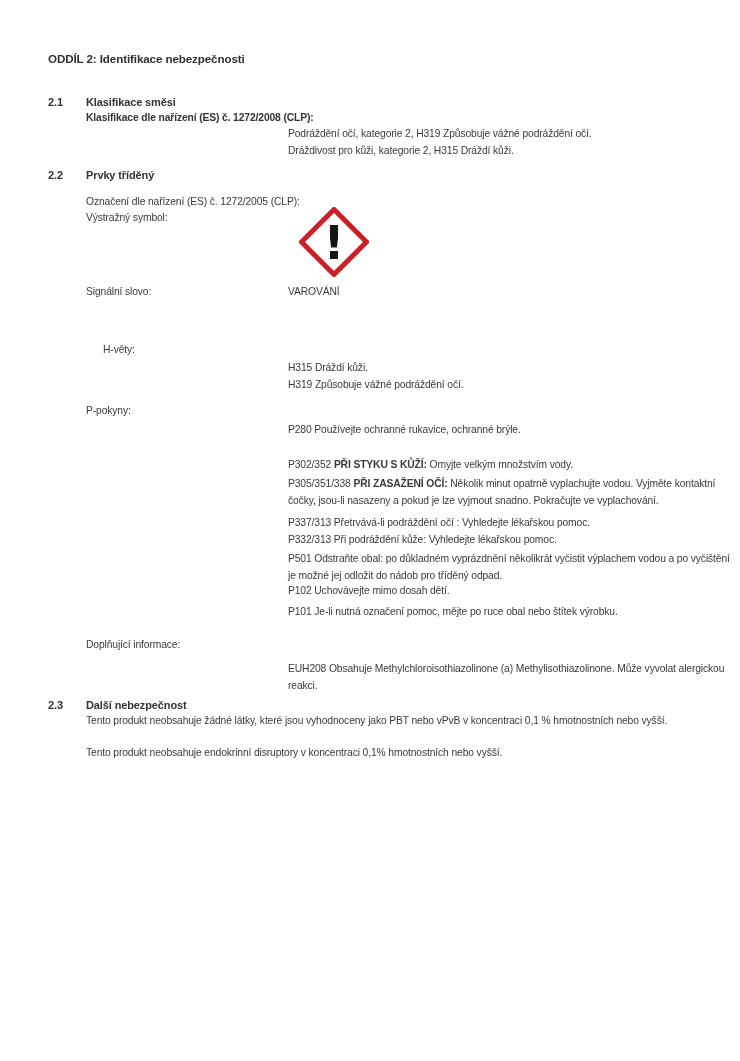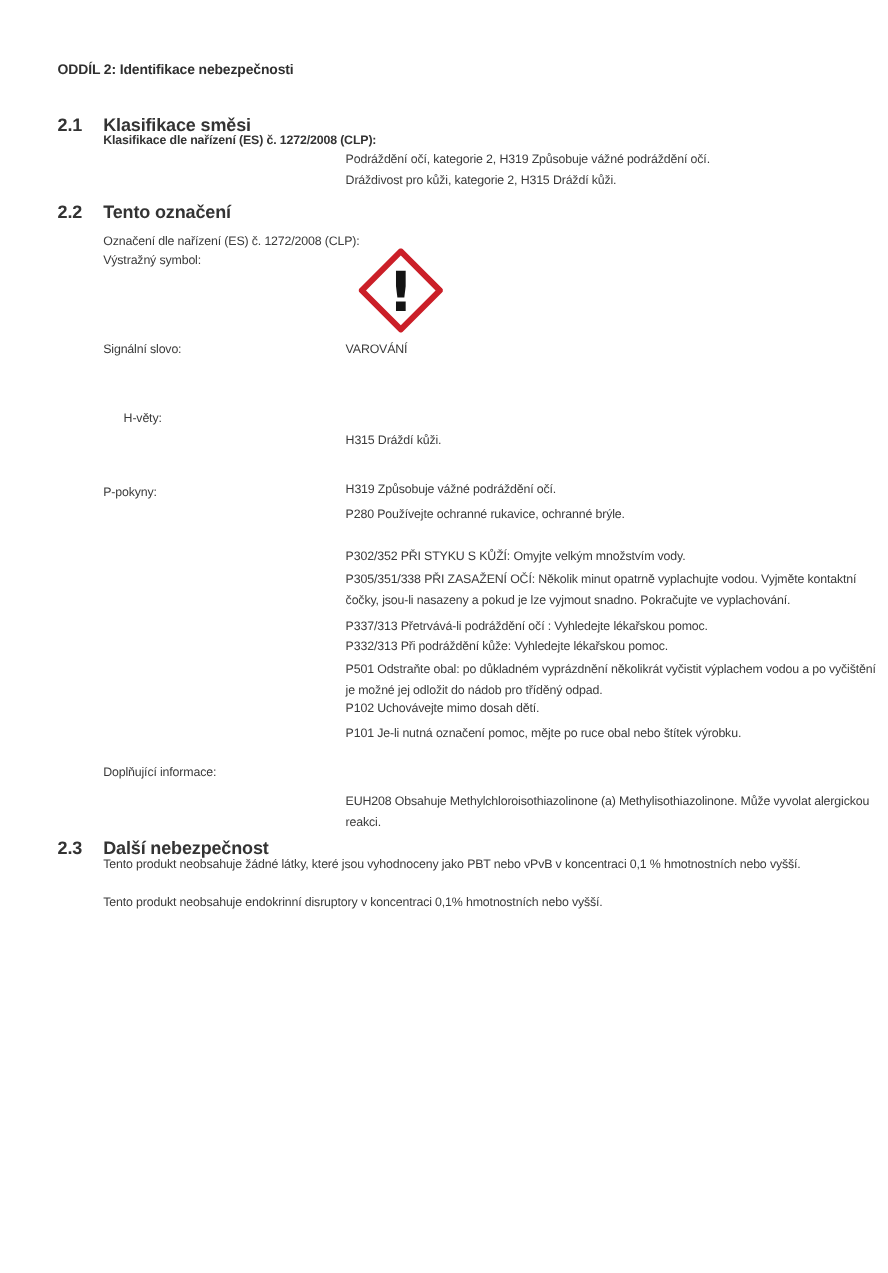--- a/index.html
+++ b/index.html
@@ -15,54 +15,54 @@
     background: #ffffff;
     overflow: hidden;
     font-size: 10.3px;
     letter-spacing: -0.12px;
     line-height: 1.3;
   }
   .abs { position: absolute; white-space: nowrap; }
   .wrap { white-space: normal; width: 442px; line-height: 17px; }
   .b { font-weight: bold; color: #333333; }
   .section-title { font-size: 11.6px; font-weight: bold; color: #2f2f2f; letter-spacing: -0.1px; }
-  .sec-head { font-size: 15px; font-weight: bold; color: #333333; }
+  .sec-head { font-size: 11px; font-weight: bold; color: #333333; }
   .pictogram { position: absolute; left: 299px; top: 207px; width: 70px; height: 70px; }
-  .bold-inline { font-weight: normal; }
+  .bold-inline { font-weight: bold; }
 </style>
 </head>
 <body>
 
 <div class="page">
 
   <div class="abs section-title" style="left:48px; top:51px;">ODDÍL 2: Identifikace nebezpečnosti</div>
 
   <div class="abs sec-head" style="left:48px; top:95px;">2.1</div>
   <div class="abs sec-head" style="left:86px; top:95px;">Klasifikace směsi</div>
   <div class="abs b" style="left:86px; top:111px;">Klasifikace dle nařízení (ES) č. 1272/2008 (CLP):</div>
   <div class="abs" style="left:288px; top:127px;">Podráždění očí, kategorie 2, H319  Způsobuje vážné podráždění očí.</div>
   <div class="abs" style="left:288px; top:144px;">Dráždivost pro kůži, kategorie 2, H315 Dráždí kůži.</div>
 
   <div class="abs sec-head" style="left:48px; top:168px;">2.2</div>
-  <div class="abs sec-head" style="left:86px; top:168px;">Tento označení</div>
+  <div class="abs sec-head" style="left:86px; top:168px;">Prvky tříděný</div>
 
-  <div class="abs" style="left:86px; top:195px;">Označení dle nařízení (ES) č. 1272/2008 (CLP):</div>
+  <div class="abs" style="left:86px; top:195px;">Označení dle nařízení (ES) č. 1272/2005 (CLP):</div>
   <div class="abs" style="left:86px; top:211px;text-align:center;">Výstražný symbol:</div>
 
   <svg class="pictogram" viewBox="0 0 70 70" aria-hidden="true">
     <rect x="12" y="12" width="46" height="46" transform="rotate(45 35 35)" fill="#ffffff" stroke="#cb1f28" stroke-width="5" stroke-linejoin="miter"></rect>
     <text x="35" y="52" text-anchor="middle" font-size="46" font-weight="bold" font-family="DejaVu Sans, sans-serif" fill="#141414">!</text>
   </svg>
 
   <div class="abs" style="left:86px; top:285px;">Signální slovo:</div>
   <div class="abs" style="left:288px; top:285px;">VAROVÁNÍ</div>
 
   <div class="abs" style="left:86px; top:343px;padding-left:17px;">H-věty:</div>
   <div class="abs" style="left:288px; top:361px;">H315 Dráždí kůži.</div>
-  <div class="abs" style="left:288px; top:378px;margin-top:24px;">H319 Způsobuje vážné podráždění očí.</div>
+  <div class="abs" style="left:288px; top:378px;">H319 Způsobuje vážné podráždění očí.</div>
 
   <div class="abs" style="left:86px; top:404px;">P-pokyny:</div>
 
   <div class="abs" style="left:288px; top:423px;">P280 Používejte ochranné rukavice, ochranné brýle.</div>
 
   <div class="abs" style="left:288px; top:458px;"><span>P302/352 </span><span class="bold-inline">PŘI STYKU S KŮŽÍ:</span><span> Omyjte velkým množstvím vody.</span></div>
 
   <div class="abs wrap" style="left:288px; top:475px;"><span>P305/351/338 </span><span class="bold-inline">PŘI ZASAŽENÍ OČÍ:</span><span> Několik minut opatrně vyplachujte vodou. Vyjměte kontaktní čočky, jsou-li nasazeny a pokud je lze vyjmout snadno. Pokračujte ve vyplachování.</span></div>
 
   <div class="abs" style="left:288px; top:516px;">P337/313 Přetrvává-li podráždění očí : Vyhledejte lékařskou pomoc.</div>

